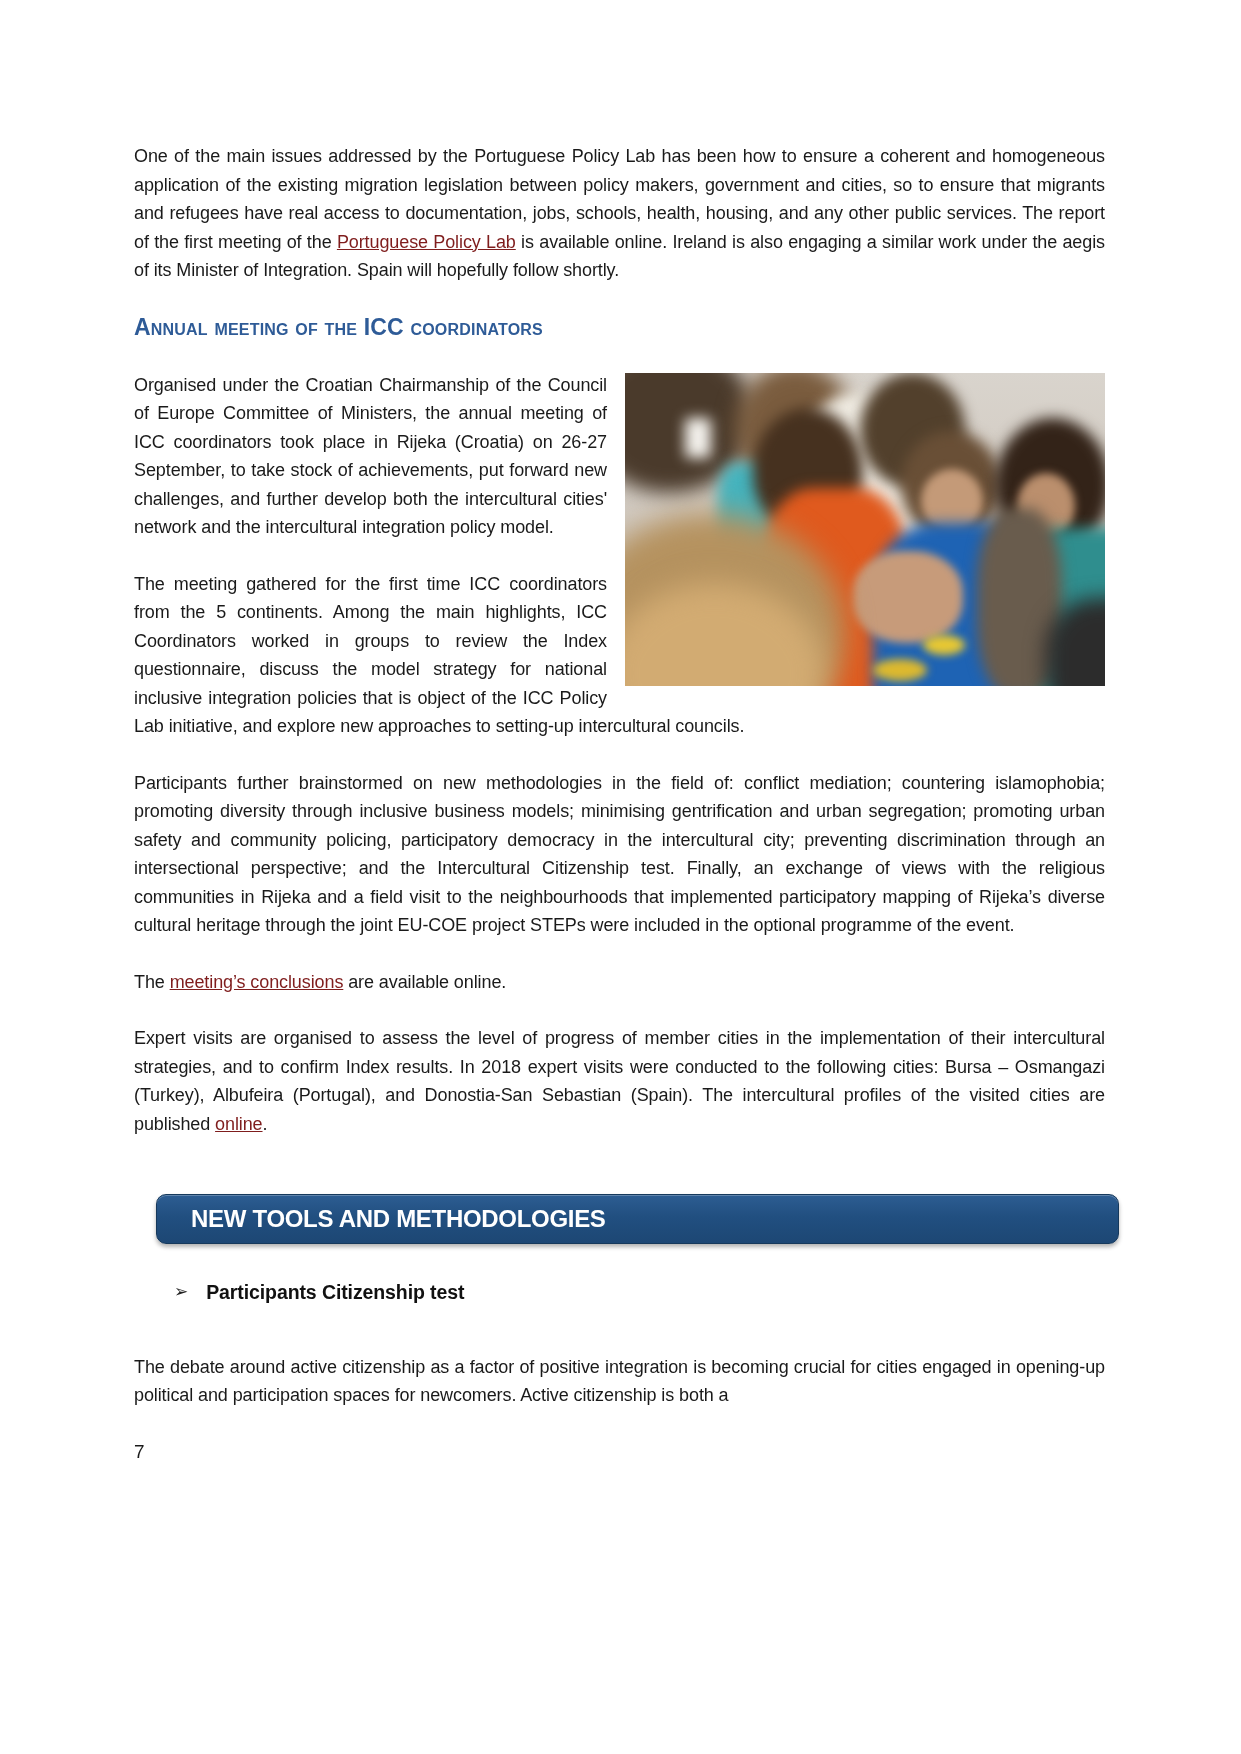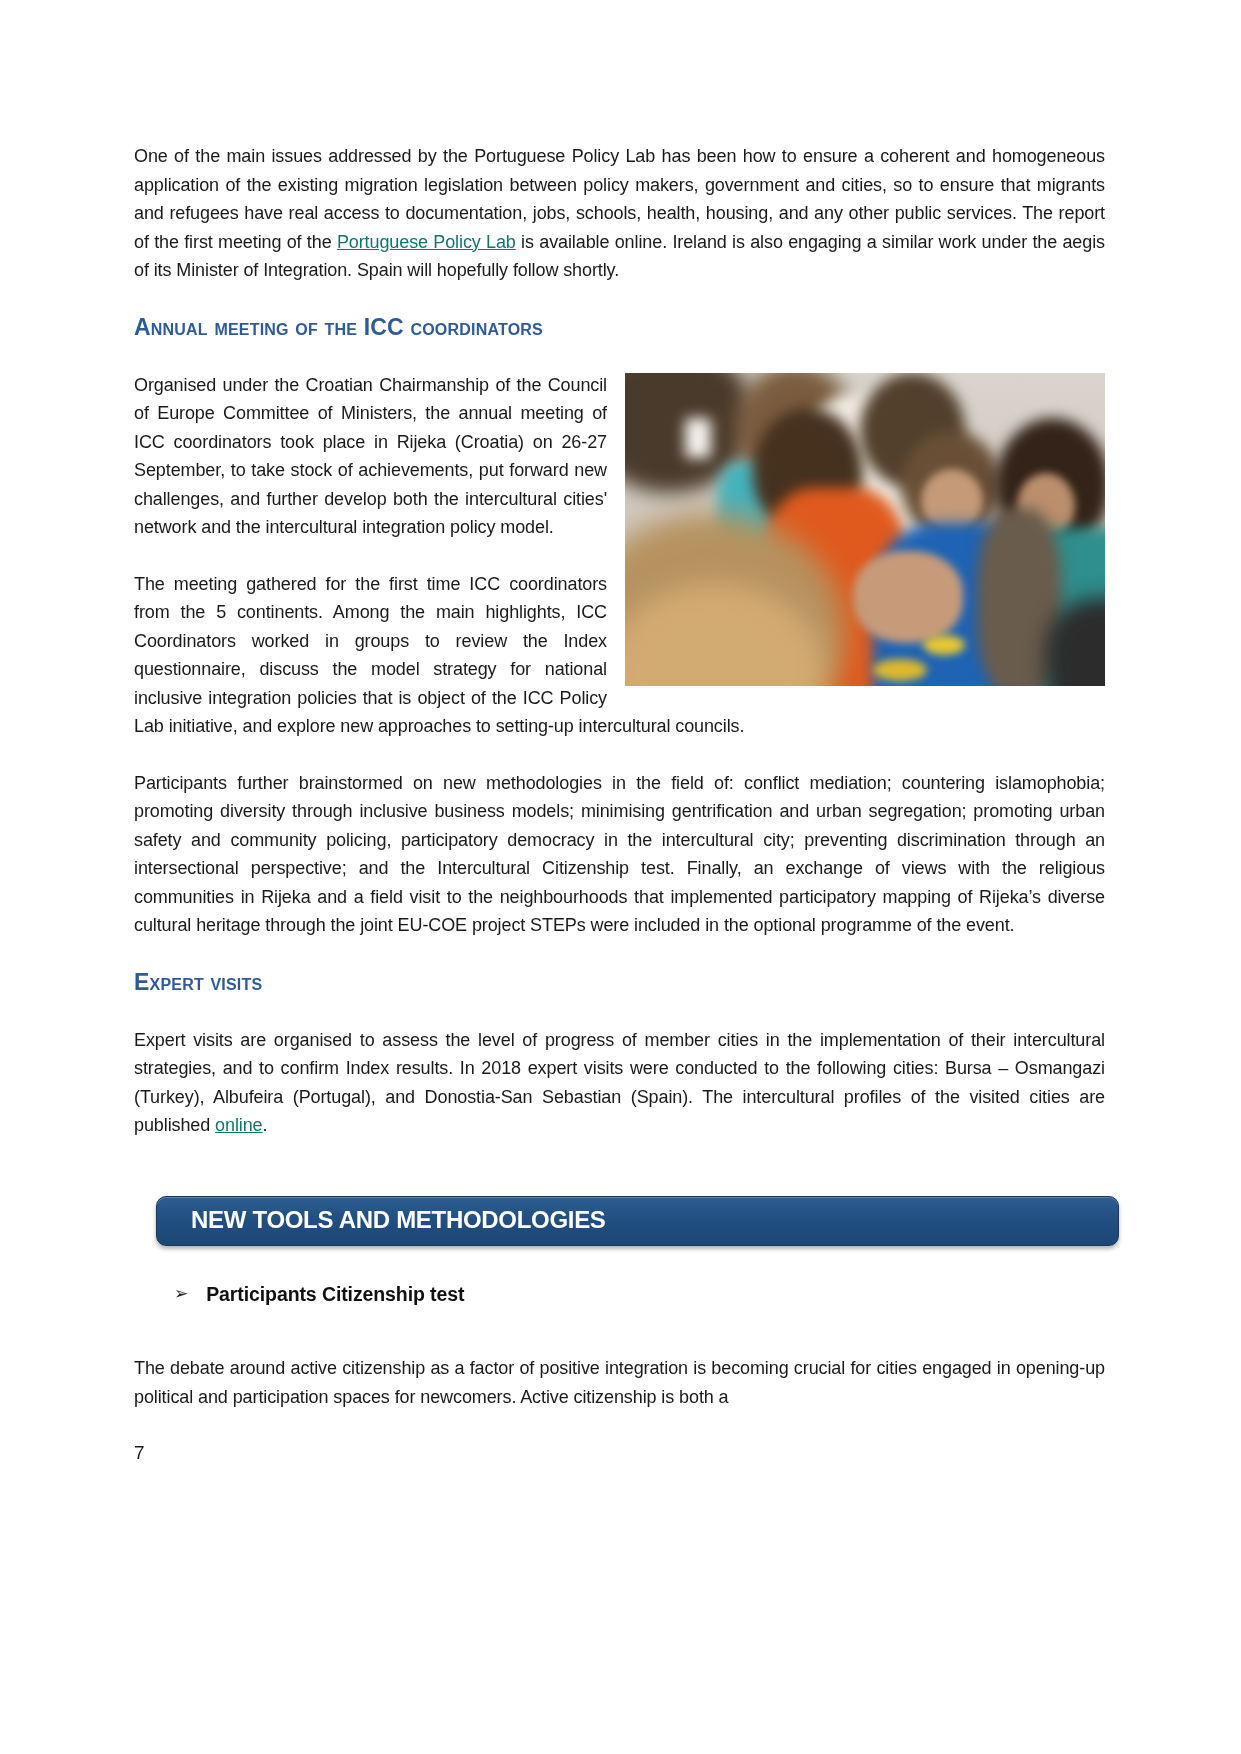--- a/index.html
+++ b/index.html
@@ -10,21 +10,21 @@
     box-sizing:border-box;
     padding:142px 136px 0 134px;
     font-family:"Liberation Sans","DejaVu Sans",sans-serif;
     color:#1a1a1a;
     font-size:18px;
     line-height:28.5px;
     letter-spacing:-0.1px;
   }
   p{margin:0 0 28px 0;text-align:justify;}
   p.noj{text-align:left;}
-  a.doclink{color:#0f766e;text-decoration:underline;cursor:pointer;}
+  a.doclink{color:#7f1d1d;text-decoration:underline;cursor:pointer;}
   h2.scaps{
     font-variant:small-caps;
     color:#2E5B97;
     font-size:23px;
     font-weight:600;
     letter-spacing:0.2px;
     margin:29px 0 30px 0;
     line-height:27px;
     text-align:left;
   }
@@ -98,22 +98,22 @@
       <div class="blur14" style="left:-20px;top:210px;width:220px;height:180px;background:#d2ab72;border-radius:50%;"></div>
       <div class="blur10" style="left:420px;top:225px;width:130px;height:130px;background:#2c2c2c;border-radius:40%;"></div>
     </div>
 
     <p>Organised under the Croatian Chairmanship of the Council of Europe Committee of Ministers, the annual meeting of ICC coordinators took place in Rijeka (Croatia) on 26-27 September, to take stock of achievements, put forward new challenges, and further develop both the intercultural cities' network and the intercultural integration policy model.</p>
     <p>The meeting gathered for the first time ICC coordinators from the 5 continents. Among the main highlights, ICC Coordinators worked in groups to review the Index questionnaire, discuss the model strategy for national inclusive integration policies that is object of the ICC Policy Lab initiative, and explore new approaches to setting-up intercultural councils.</p>
   </div>
 
   <p>Participants further brainstormed on new methodologies in the field of: conflict mediation; countering islamophobia; promoting diversity through inclusive business models; minimising gentrification and urban segregation; promoting urban safety and community policing, participatory democracy in the intercultural city; preventing discrimination through an intersectional perspective; and the Intercultural Citizenship test.  Finally, an exchange of views with the religious communities in Rijeka and a field visit to the neighbourhoods that implemented participatory mapping of Rijeka’s diverse cultural heritage through the joint EU-COE project STEPs were included in the optional programme of the event.</p>
 
+  <p class="noj"><span>The </span><a class="doclink">meeting’s conclusions</a><span> are available online.</span></p>
 
-  <h2 class="scaps">Expert visits</h2>
 
   <p><span>Expert visits are organised to assess the level of progress of member cities in the implementation of their intercultural strategies, and to confirm Index results. In 2018 expert visits were conducted to the following cities: Bursa – Osmangazi (Turkey), Albufeira (Portugal), and Donostia-San Sebastian (Spain). The intercultural profiles of the visited cities are published </span><a class="doclink">online</a><span>.</span></p>
 
   <div class="banner">
     <span>NEW TOOLS AND METHODOLOGIES</span>
   </div>
 
   <div class="bullet-line">
     <span class="marker">➢</span>
     <span>Participants Citizenship test</span>

